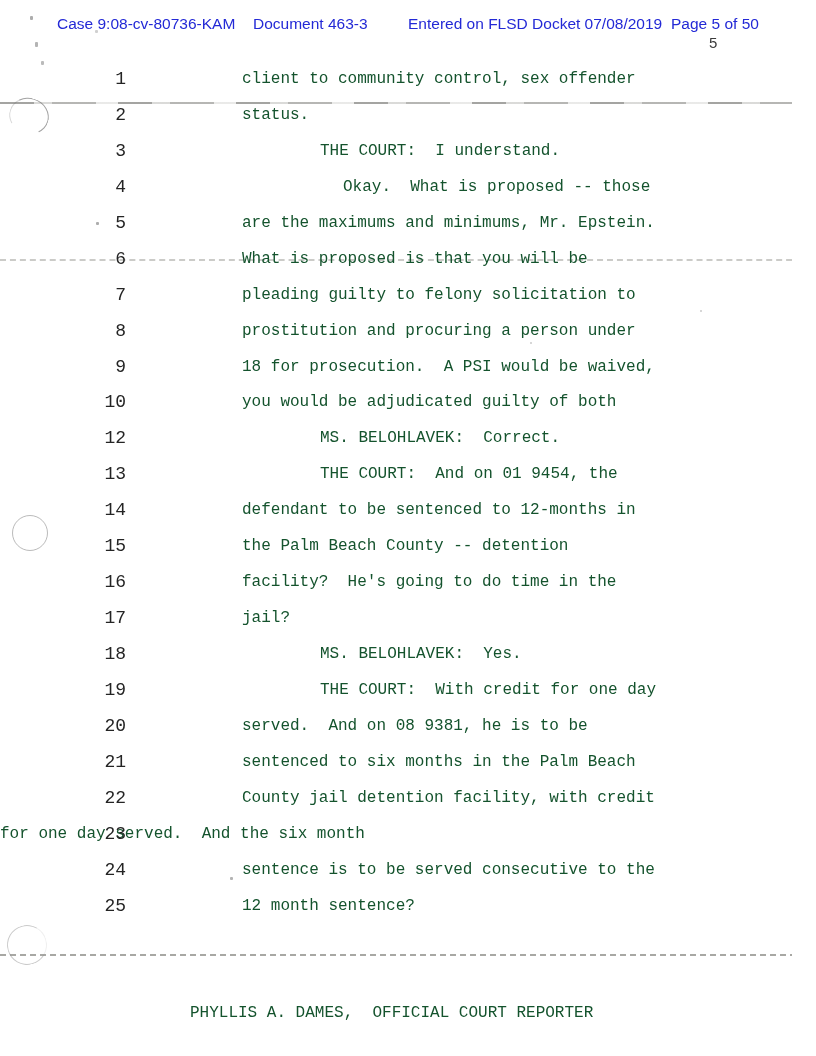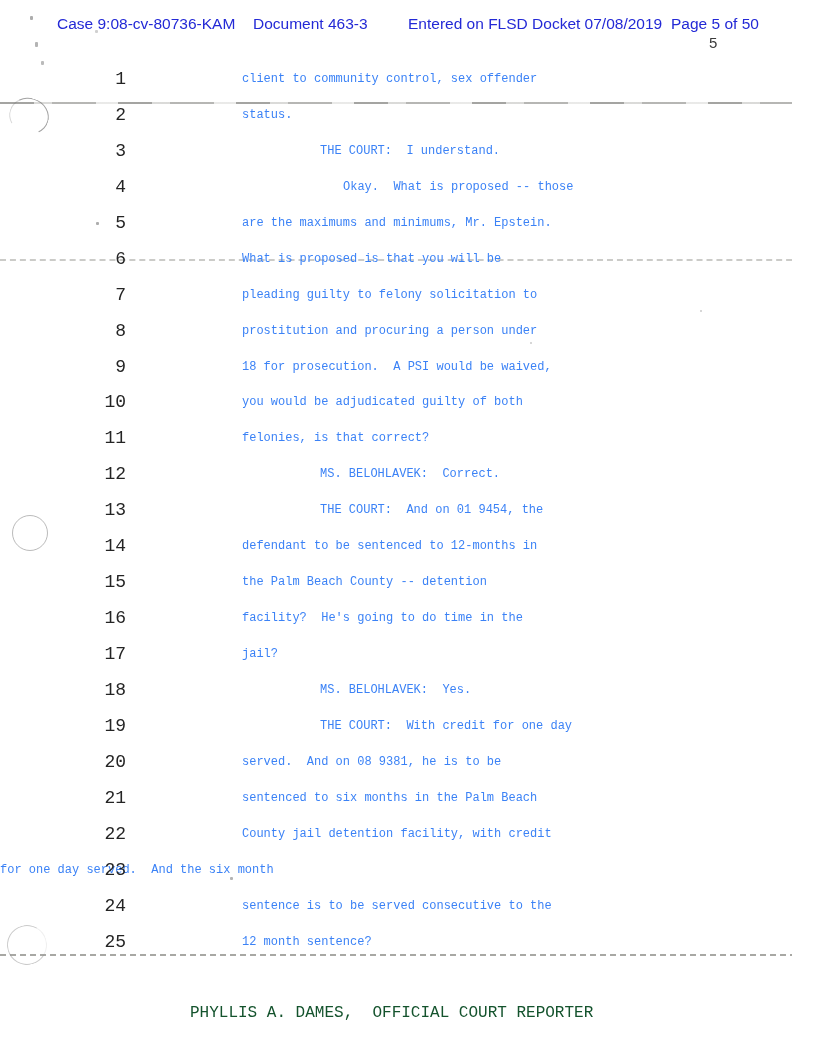--- a/index.html
+++ b/index.html
@@ -27,21 +27,21 @@
   }
   
   #lines{position:absolute;left:0;top:68px;width:816px;}
   .t-line{position:relative;height:35.95px;}
   .t-num{
     position:absolute;left:0;top:0;width:126px;
     text-align:right;font-size:18px;line-height:22px;color:#242424;
   }
   .t-text{
     display:inline-block;
-    font-size:12px;line-height:22px;color:#3b82f6;
+    font-size:16px;line-height:22px;color:#14532d;
     white-space:pre;
   }
   
   .footer{
     position:absolute;left:190px;top:1004px;
     font-size:16px;color:#14532d;white-space:pre;
   }
   
   .hline-top{
     position:absolute;left:0;top:102px;width:816px;height:2px;
@@ -115,21 +115,20 @@
       <div class="t-line"><span class="t-num">1</span><span class="t-text" style="margin-left: 242px;">client to community control, sex offender</span></div>
       <div class="t-line"><span class="t-num">2</span><span class="t-text" style="margin-left: 242px;">status.</span></div>
       <div class="t-line"><span class="t-num">3</span><span class="t-text" style="margin-left: 320px;">THE COURT:  I understand.</span></div>
       <div class="t-line"><span class="t-num">4</span><span class="t-text" style="margin-left: 343px;">Okay.  What is proposed -- those</span></div>
       <div class="t-line"><span class="t-num">5</span><span class="t-text" style="margin-left: 242px;">are the maximums and minimums, Mr. Epstein.</span></div>
       <div class="t-line"><span class="t-num">6</span><span class="t-text" style="margin-left: 242px;">What is proposed is that you will be</span></div>
       <div class="t-line"><span class="t-num">7</span><span class="t-text" style="margin-left: 242px;">pleading guilty to felony solicitation to</span></div>
       <div class="t-line"><span class="t-num">8</span><span class="t-text" style="margin-left: 242px;">prostitution and procuring a person under</span></div>
       <div class="t-line"><span class="t-num">9</span><span class="t-text" style="margin-left: 242px;">18 for prosecution.  A PSI would be waived,</span></div>
       <div class="t-line"><span class="t-num">10</span><span class="t-text" style="margin-left: 242px;">you would be adjudicated guilty of both</span></div>
-      <div class="t-line"><span class="t-num">11</span><span class="t-text" style="margin-left: 242px;">felonies, is that correct?</span></div>
       <div class="t-line"><span class="t-num">12</span><span class="t-text" style="margin-left: 320px;">MS. BELOHLAVEK:  Correct.</span></div>
       <div class="t-line"><span class="t-num">13</span><span class="t-text" style="margin-left: 320px;">THE COURT:  And on 01 9454, the</span></div>
       <div class="t-line"><span class="t-num">14</span><span class="t-text" style="margin-left: 242px;">defendant to be sentenced to 12-months in</span></div>
       <div class="t-line"><span class="t-num">15</span><span class="t-text" style="margin-left: 242px;">the Palm Beach County -- detention</span></div>
       <div class="t-line"><span class="t-num">16</span><span class="t-text" style="margin-left: 242px;">facility?  He's going to do time in the</span></div>
       <div class="t-line"><span class="t-num">17</span><span class="t-text" style="margin-left: 242px;">jail?</span></div>
       <div class="t-line"><span class="t-num">18</span><span class="t-text" style="margin-left: 320px;">MS. BELOHLAVEK:  Yes.</span></div>
       <div class="t-line"><span class="t-num">19</span><span class="t-text" style="margin-left: 320px;">THE COURT:  With credit for one day</span></div>
       <div class="t-line"><span class="t-num">20</span><span class="t-text" style="margin-left: 242px;">served.  And on 08 9381, he is to be</span></div>
       <div class="t-line"><span class="t-num">21</span><span class="t-text" style="margin-left: 242px; text-align: right;">sentenced to six months in the Palm Beach</span></div>

